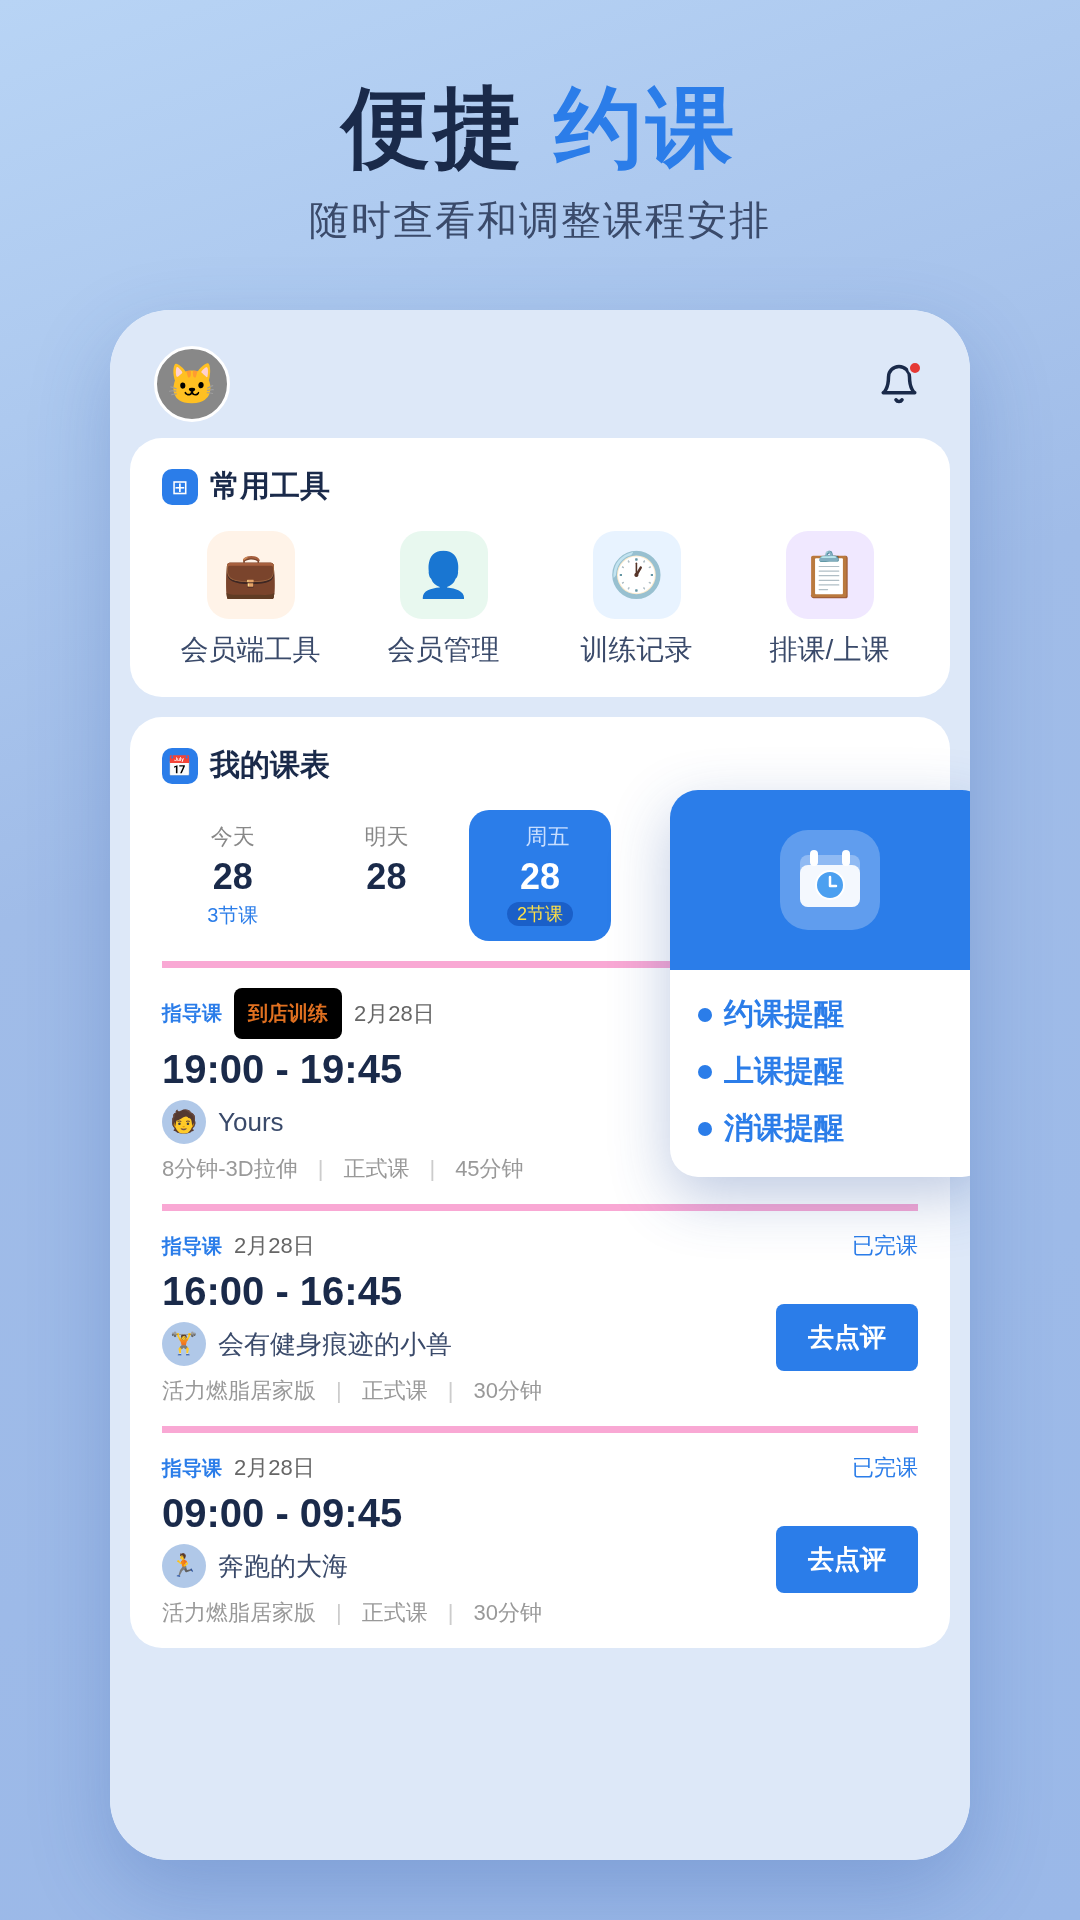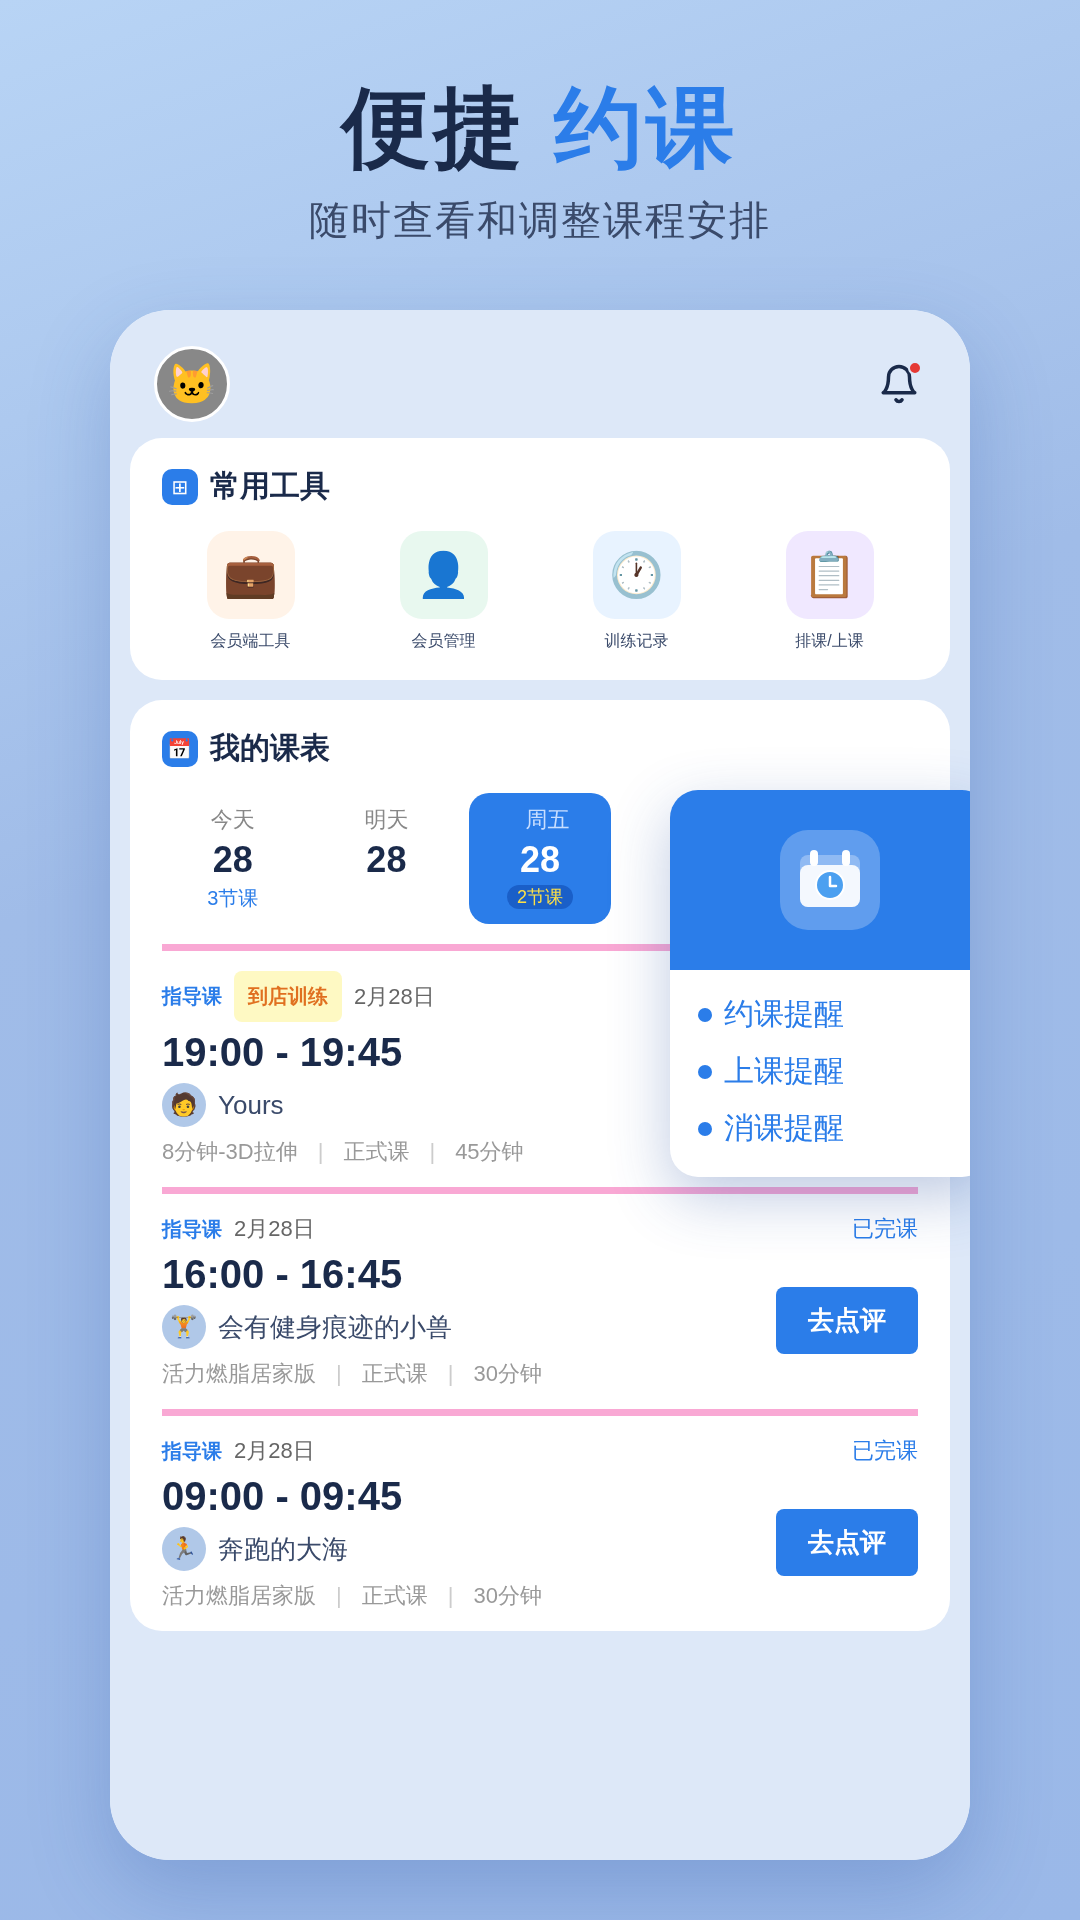--- a/index.html
+++ b/index.html
@@ -146,21 +146,21 @@
       border-radius: 22px;
       background: #f5f7fa;
       display: flex; align-items: center; justify-content: center;
       font-size: 44px;
     }
     .tool-icon-wrap.orange { background: #fff3e8; }
     .tool-icon-wrap.green { background: #e8f8ef; }
     .tool-icon-wrap.blue { background: #e8f3ff; }
     .tool-icon-wrap.purple { background: #f0e8ff; }
     .tool-label {
-      font-size: 16px;
+      font-size: 28px;
       color: #3a4a6a;
       text-align: center;
     }
 
     
     .schedule-card {
       background: #fff;
       border-radius: 32px;
       margin: 0 20px;
       padding: 28px 32px 0;
@@ -220,21 +220,21 @@
       align-items: center;
       gap: 12px;
       margin-bottom: 8px;
     }
     .tag-guide {
       font-size: 20px;
       color: #2b7de9;
       font-weight: 600;
     }
     .tag-store {
-      background: #fef9c3;
+      background: #000000;
       color: #e07020;
       border-radius: 8px;
       padding: 12px 14px;
       font-size: 20px;
       font-weight: 600;
     }
     .class-date {
       font-size: 22px;
       color: #666;
     }
@@ -329,21 +329,21 @@
       padding: 24px 28px 28px;
       display: flex;
       flex-direction: column;
       gap: 16px;
     }
     .popup-item {
       display: flex;
       align-items: center;
       gap: 12px;
       font-size: 30px;
-      font-weight: 400;
+      font-weight: 700;
       color: #2b7de9;
     }
     .dot-blue {
       width: 14px; height: 14px;
       background: #2b7de9;
       border-radius: 50%;
       flex-shrink: 0;
     }
   </style>
 </head>

